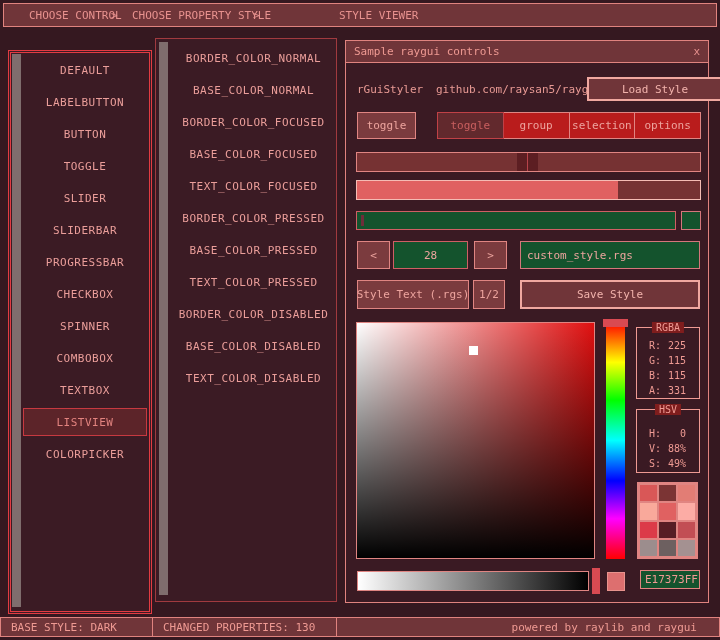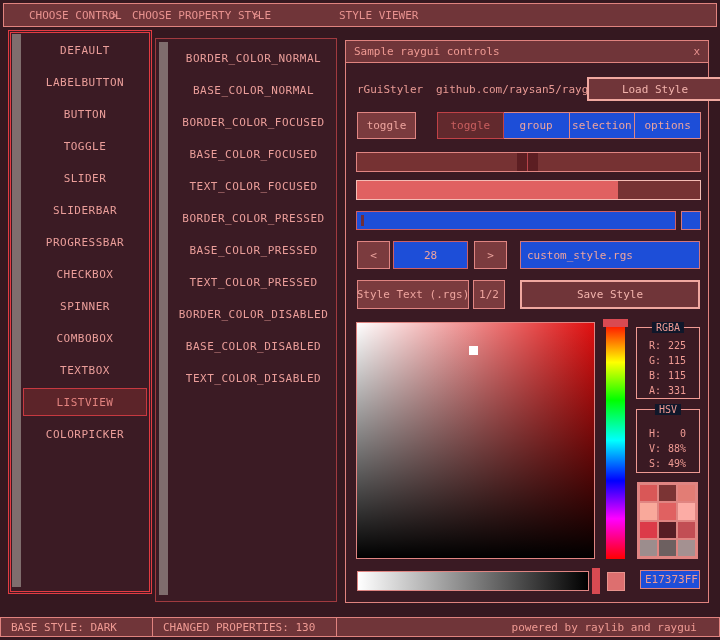--- a/index.html
+++ b/index.html
@@ -17,21 +17,21 @@
   .topbar {
     left:3px; top:3px; width:714px; height:24px;
     background:#703539; border:1px solid #e0837f;
     font-size:11px; color:#e8928f;
   }
   .topbar span { position:absolute; top:5px; white-space:nowrap; }
 
   
   .panel { background:#3b1b24; }
   .panel-left {
-    left:8px; top:30px; width:144px; height:564px;
+    left:8px; top:50px; width:144px; height:564px;
     border:1px solid #e23b42;
   }
   .focus-ring { position:absolute; inset:1px; border:1px solid #e23b42; pointer-events:none; }
   .panel-mid {
     left:155px; top:38px; width:182px; height:564px;
     border:1px solid #a13a3f;
   }
   .vscroll {
     position:absolute; left:3px; top:3px; bottom:6px; width:9px;
     background:#7f6d6d;
@@ -66,21 +66,21 @@
 
   .btn {
     position:absolute; background:#7b3b3e; border:1px solid #e08582;
     color:#eda49e; font-size:11px; font-family:inherit;
     display:flex; align-items:center; justify-content:center; white-space:nowrap;
   }
   .btn-strong { border:2px solid #f0a8a0; background:#703539; color:#f2b3ac; }
 
   .toggle-group { position:absolute; left:91px; top:71px; width:264px; height:27px; display:flex; }
   .toggle-group .tg {
-    flex:1; background:#1d4ed8; border:1px solid #e08582; margin-left:-1px;
+    flex:1; background:#b91c1c; border:1px solid #e08582; margin-left:-1px;
     display:flex; align-items:center; justify-content:center;
     font-size:11px; color:#eda49e;
   }
   .toggle-group .tg:first-child { margin-left:0; }
   .toggle-group .tg.active { background:#62292d; border-color:#c04146; color:#c95f5f; z-index:1; }
 
   .slider {
     left:10px; top:111px; width:345px; height:20px;
     background:#763233; border:1px solid #e08582;
   }
@@ -88,21 +88,21 @@
     position:absolute; left:160px; top:0; width:21px; height:18px;
     background:linear-gradient(to right,#5c1e22 0 10px,#b8434a 10px 11px,#5c1e22 11px);
   }
   .sliderbar {
     left:10px; top:139px; width:345px; height:20px;
     background:#763233; border:1px solid #f5bcb4;
   }
   .sliderbar-fill { position:absolute; left:0; top:0; bottom:0; width:76%; background:#e06161; }
 
   .textbox {
-    position:absolute; background:#1d4ed8; border:1px solid #cf5f64;
+    position:absolute; background:#14532d; border:1px solid #cf5f64;
     font-size:11px; color:#eda49e; display:flex; align-items:center; padding:0 6px;
   }
   .tb-main { left:10px; top:170px; width:320px; height:19px; }
   .text-cursor { position:absolute; left:4px; top:3px; bottom:3px; width:3px; background:#6f2e3a; }
   .tb-small { left:335px; top:170px; width:20px; height:19px; border-color:#d5767b; }
 
   .spin-btn { width:33px; height:28px; top:200px; }
   .spin-left { left:11px; }
   .spin-right { left:128px; }
   .spin-value {
@@ -135,21 +135,21 @@
   .hue-handle { position:absolute; left:257px; top:278px; width:25px; height:8px; background:#d94a52; }
 
   .groupbox {
     position:absolute; border:1px solid #ef9a93;
     font-size:10px; color:#ef9a93;
   }
   .gb-rgba { left:290px; top:286px; width:64px; height:72px; }
   .gb-hsv  { left:290px; top:368px; width:64px; height:64px; }
   .gb-title {
     position:absolute; top:-6px; left:50%; transform:translateX(-50%);
-    background:#0f172a; padding:0 4px; white-space:nowrap;
+    background:#7f1d1d; padding:0 4px; white-space:nowrap;
   }
   .gb-rows { position:absolute; left:0; right:0; }
   .gb-rgba .gb-rows { top:10px; }
   .gb-hsv .gb-rows { top:16px; }
   .gb-row { height:15px; display:flex; align-items:center; padding:0 13px 0 12px; justify-content:space-between; }
 
   .palette {
     left:291px; top:441px; width:61px; height:77px;
     background:#e08582; padding:3px;
     display:grid; grid-template-columns:repeat(3,1fr); grid-template-rows:repeat(4,1fr); gap:2px;

